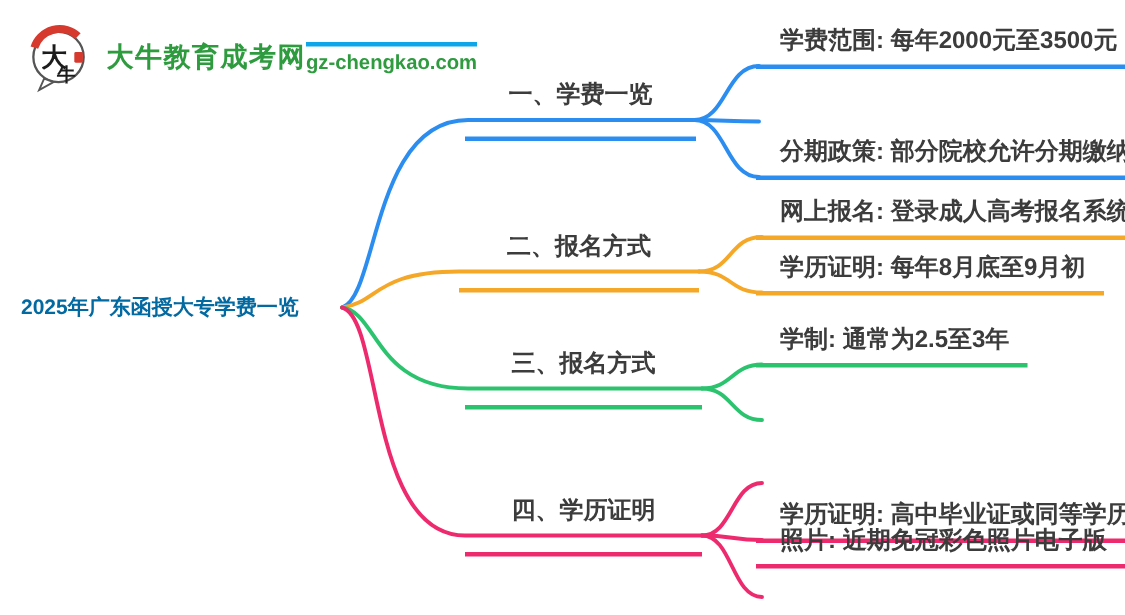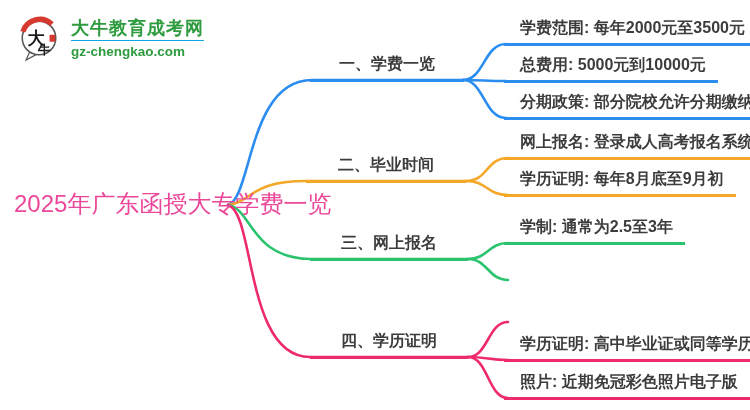--- a/index.html
+++ b/index.html
@@ -9,53 +9,53 @@
   }
   .links{position:absolute;left:0;top:0;width:750px;height:410px;}
   .links path{fill:none;stroke-width:2.6px;stroke-linecap:round;}
   .p-blue{stroke:#2b8df0;}
   .p-orange{stroke:#f5a728;}
   .p-green{stroke:#2cc36f;}
   .p-pink{stroke:#ee2a6e;}
 
   
   .logo{position:absolute;left:16px;top:14px;display:flex;align-items:center;gap:9px;}
-  .logo-text{display:flex;flex-direction:column;}
+  .logo-text{display:flex;flex-direction:row;}
   .brand{color:#2e9b3f;font-size:18px;font-weight:bold;letter-spacing:1px;line-height:22px;}
   .site{color:#2e9b3f;font-size:13.5px;font-weight:bold;line-height:17px;
-        border-top:1px solid #0ea5e9;padding-top:2px;margin-top:1px;}
+        border-top:3px solid #0ea5e9;padding-top:2px;margin-top:1px;}
 
   
   .root{
-    position:absolute;left:14px;top:193px;font-size:24px;font-weight:normal;
-    color:#ec4899;line-height:22px;white-space:nowrap;
+    position:absolute;left:14px;top:193px;font-size:14px;font-weight:bold;
+    color:#0369a1;line-height:22px;white-space:nowrap;
   }
   .bnode{
     position:absolute;font-size:16px;font-weight:600;color:#3c3c3c;line-height:22px;
-    text-align:center;padding:0 8px 4px 8px;border-bottom:3px solid;white-space:nowrap;
+    text-align:center;padding:0 8px 16px 8px;border-bottom:3px solid;white-space:nowrap;
     box-sizing:border-box;
   }
   .leaf{
     position:absolute;left:504px;font-size:16px;font-weight:600;color:#3c3c3c;line-height:22px;
     padding:0 12px 4px 16px;border-bottom:3px solid;white-space:nowrap;width:max-content;
   }
   .c-blue{border-color:#2b8df0;}
   .c-orange{border-color:#f5a728;}
   .c-green{border-color:#2cc36f;}
   .c-pink{border-color:#ee2a6e;}
 
   .b1{left:310px;top:53px;width:154px;}
   .b2{left:306px;top:154px;width:160px;}
   .b3{left:310px;top:232px;width:158px;}
   .b4{left:310px;top:330px;width:158px;}
 
   .l1{top:17px;}  .l2{top:54px;}  .l3{top:91px;}
   .l4{top:131px;} .l5{top:168px;}
   .l6{top:216px;} .l7{top:253px;}
-  .l8{top:295px;} .l9{top:333px;} .l10{top:371px;}
+  .l8{top:295px;} .l9{top:333px;} .l10{top:350px;}
 </style>
 </head>
 <body>
 
 <div class="stage">
 
   <svg class="links" viewBox="0 0 750 410">
 
     <path class="p-blue" d="M228,205 C252,198 248,80 312,80 L463,80"></path>
     <path class="p-blue" d="M463,80 C484,80 484,44 506,44"></path>
@@ -87,26 +87,25 @@
     </svg>
     <div class="logo-text">
       <div class="brand">大牛教育成考网</div>
       <div class="site">gz-chengkao.com</div>
     </div>
   </div>
 
   <div class="root">2025年广东函授大专学费一览</div>
 
   <div class="bnode b1 c-blue">一、学费一览</div>
-  <div class="bnode b2 c-orange">二、毕业时间</div>
-  <div class="bnode b3 c-green">三、网上报名</div>
+  <div class="bnode b2 c-orange">二、报名方式</div>
+  <div class="bnode b3 c-green">三、报名方式</div>
   <div class="bnode b4 c-pink">四、学历证明</div>
 
   <div class="leaf l1 c-blue">学费范围: 每年2000元至3500元</div>
-  <div class="leaf l2 c-blue">总费用: 5000元到10000元</div>
   <div class="leaf l3 c-blue">分期政策: 部分院校允许分期缴纳</div>
   <div class="leaf l4 c-orange">网上报名: 登录成人高考报名系统</div>
   <div class="leaf l5 c-orange">学历证明: 每年8月底至9月初</div>
   <div class="leaf l6 c-green">学制: 通常为2.5至3年</div>
   <div class="leaf l9 c-pink">学历证明: 高中毕业证或同等学历</div>
   <div class="leaf l10 c-pink">照片: 近期免冠彩色照片电子版</div>
 
 </div>
 
 </body></html>

